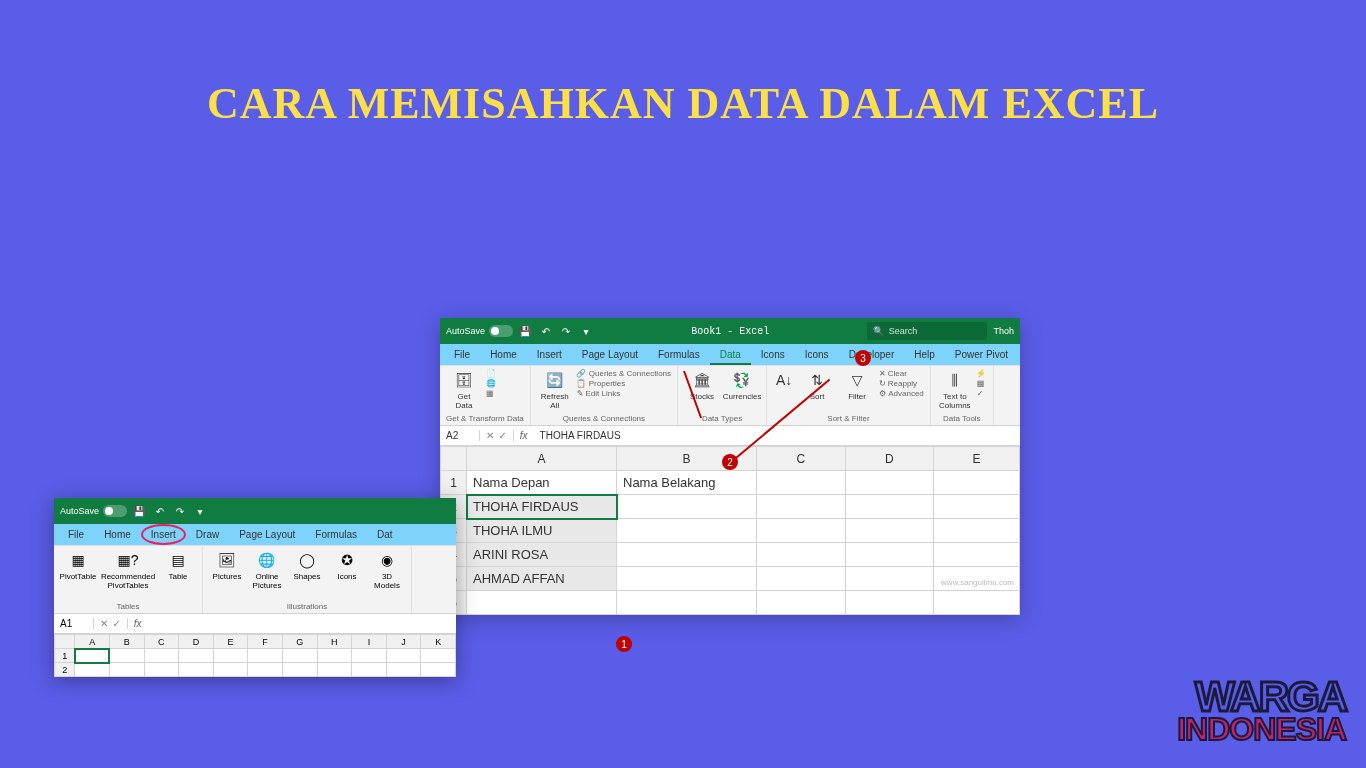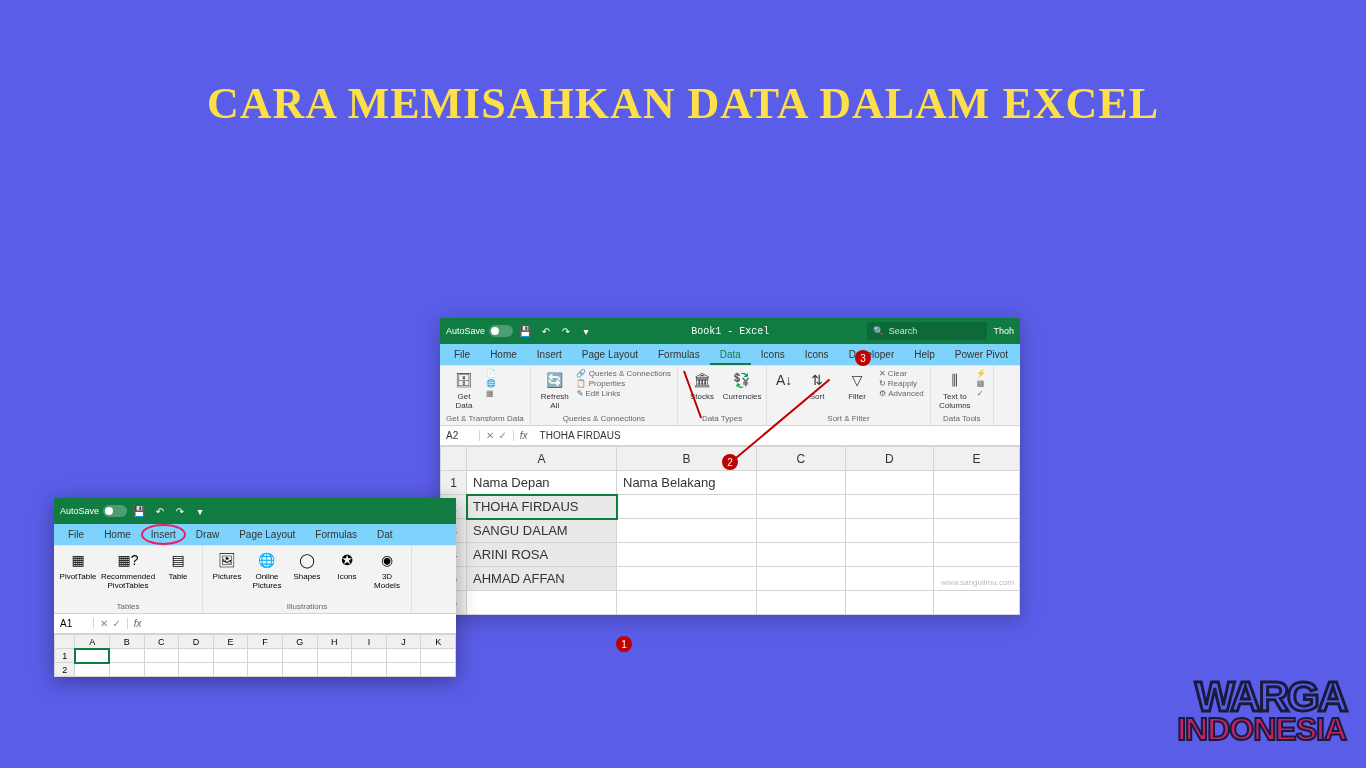--- a/index.html
+++ b/index.html
@@ -446,21 +446,21 @@
       <tr>
         <td class="rowhead">2</td>
         <td class="selrange selborder">THOHA FIRDAUS</td>
         <td></td>
             <td></td>
             <td></td>
             <td></td>
       </tr>
       <tr>
         <td class="rowhead">3</td>
-        <td class="selrange">SANGU DALAM</td>
+        <td class="selrange">THOHA ILMU</td>
         <td></td>
             <td></td>
             <td></td>
             <td></td>
       </tr>
       <tr>
         <td class="rowhead">4</td>
         <td class="selrange">ARINI ROSA</td>
         <td></td>
             <td></td>

